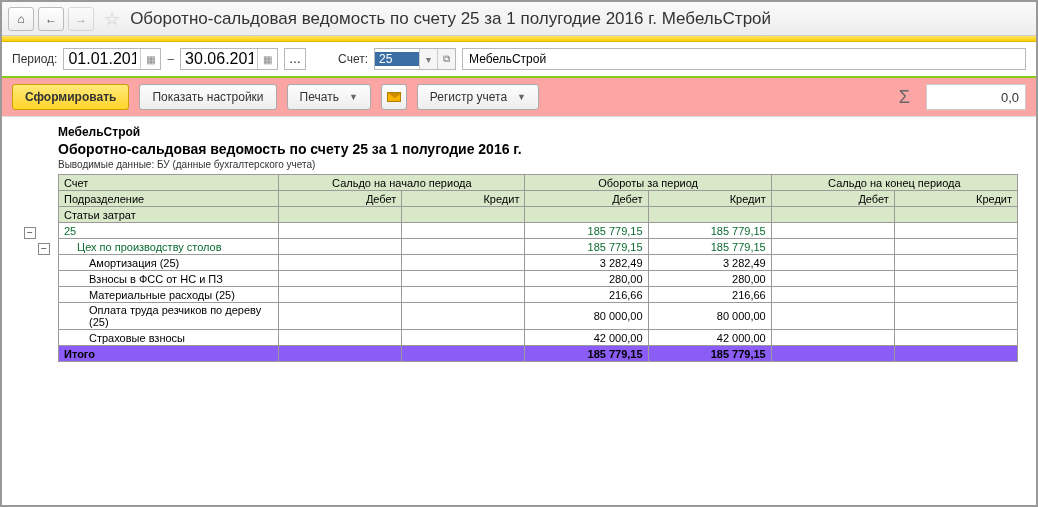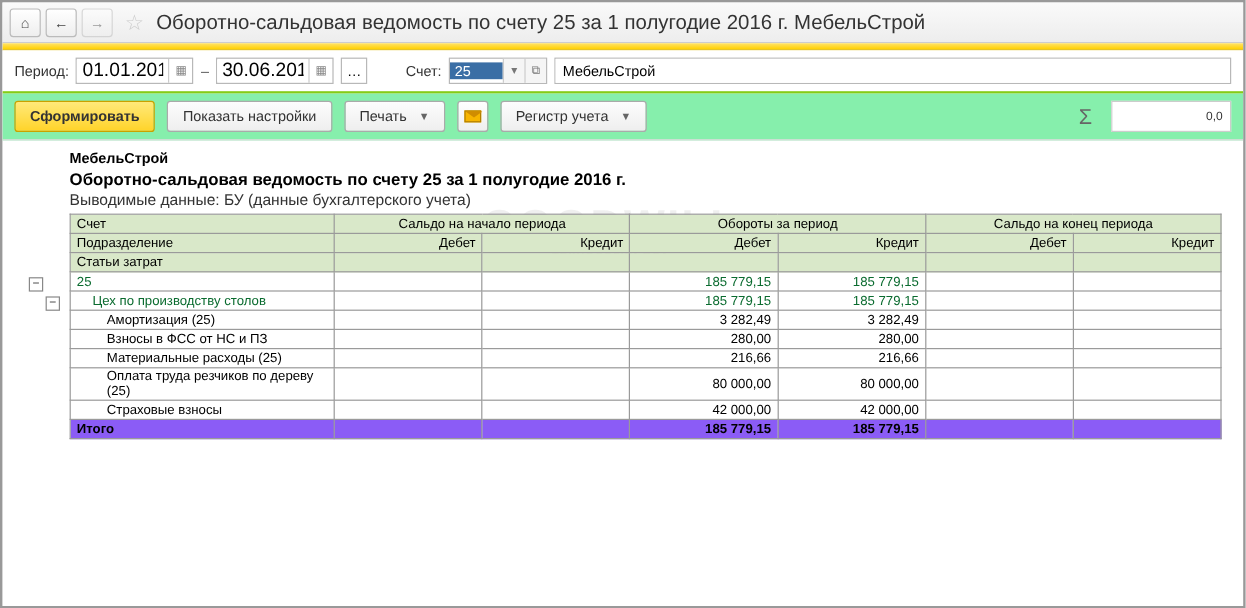--- a/index.html
+++ b/index.html
@@ -14,35 +14,35 @@
 .date-field { display: inline-flex; align-items: center; border: 1px solid #b8b8b8; height: 22px; background: #fff; }
 .date-field input { border: none; width: 76px; padding: 0 4px; font-size: 16px; outline: none; }
 .date-field .cal { width: 20px; height: 20px; border-left: 1px solid #ccc; display: inline-flex; align-items: center; justify-content: center; font-size: 10px; color: #888; }
 .dash { color: #555; }
 .dots-btn { width: 22px; height: 22px; border: 1px solid #b8b8b8; background: #fff; font-size: 12px; display: inline-flex; align-items: center; justify-content: center; cursor: pointer; }
 .acct-field { display: inline-flex; align-items: center; border: 1px solid #b8b8b8; height: 22px; }
 .acct-field input { border: none; width: 44px; padding: 0 4px; font-size: 12px; background: #3a6ea5; color: #fff; }
 .acct-field .seg { width: 18px; height: 20px; border-left: 1px solid #ccc; display: inline-flex; align-items: center; justify-content: center; font-size: 10px; color: #777; background: #f5f5f5; }
 .org-field { flex: 1; border: 1px solid #b8b8b8; height: 22px; }
 .org-field input { border: none; width: 100%; height: 100%; padding: 0 6px; font-size: 12px; }
-.toolbar { display: flex; align-items: center; gap: 10px; padding: 6px 10px; background: #86efac; border-bottom: 1px solid #ddd; }
+.toolbar { display: flex; align-items: center; gap: 10px; padding: 6px 10px; background: #fca5a5; border-bottom: 1px solid #ddd; }
 .btn { height: 26px; padding: 0 12px; border: 1px solid #aaa; border-radius: 3px; background: linear-gradient(#fdfdfd,#eee); font-size: 12px; color: #333; display: inline-flex; align-items: center; gap: 6px; cursor: pointer; }
 .btn.primary { background: linear-gradient(#ffe97a,#ffd42a); border-color: #c9a200; font-weight: bold; }
 .btn .dd { font-size: 9px; color: #666; margin-left: 4px; }
 .mail-btn { width: 26px; height: 26px; border: 1px solid #aaa; border-radius: 3px; background: linear-gradient(#fff,#eee); display: inline-flex; align-items: center; justify-content: center; cursor: pointer; }
 .mail-icon { width: 14px; height: 10px; background: #f7b500; border: 1px solid #b07e00; position: relative; }
 .mail-icon::after { content: ""; position: absolute; left: 0; right: 0; top: 0; border-left: 7px solid transparent; border-right: 7px solid transparent; border-top: 5px solid #d08c00; }
 .spacer { flex: 1; }
 .sigma { font-size: 18px; color: #666; padding: 0 6px; }
-.sum-field { width: 100px; height: 26px; border: 1px solid #ccc; text-align: right; padding: 0 6px; font-size: 10px; color: #333; background: #fff; display: flex; align-items: center; justify-content: flex-end; }
+.sum-field { width: 100px; height: 26px; border: 1px solid #ccc; text-align: right; padding: 0 6px; font-size: 13px; color: #333; background: #fff; display: flex; align-items: center; justify-content: flex-end; }
 .report { padding: 8px 14px 8px 24px; position: relative; }
 .report-header { margin-bottom: 4px; padding-left: 32px; }
 .report-header .org { font-weight: bold; font-size: 12px; }
 .report-header .rtitle { font-weight: bold; font-size: 14px; margin-top: 2px; }
-.report-header .meta { font-size: 13px; margin-top: 2px; color: #333; }
+.report-header .meta { font-size: 10px; margin-top: 2px; color: #333; }
 .grid { border-collapse: collapse; width: 960px; margin-left: 32px; position: relative; }
 .grid th, .grid td { border: 1px solid #9a9a9a; padding: 1px 5px; font-size: 11px; height: 16px; vertical-align: middle; }
 .grid th { background: #d9e8c9; font-weight: normal; }
 .grid th.sub { background: #d9e8c9; }
 .grid .hdr-left { text-align: left; width: 220px; }
 .grid .num { text-align: right; width: 123px; }
 .grid td.name { text-align: left; }
 .grid tr.green td { color: #0a6b2f; }
 .grid tr.total td { font-weight: bold; background: #8b5cf6; }
 .indent1 { padding-left: 18px !important; }

